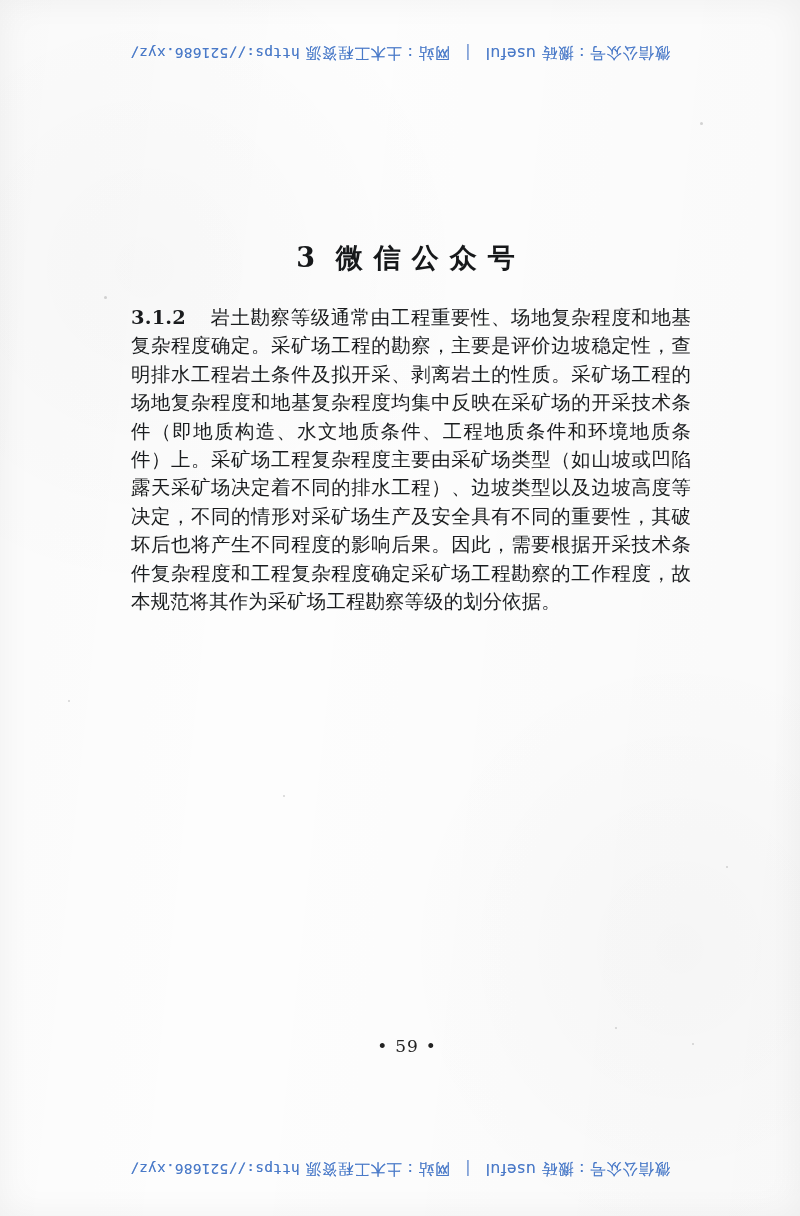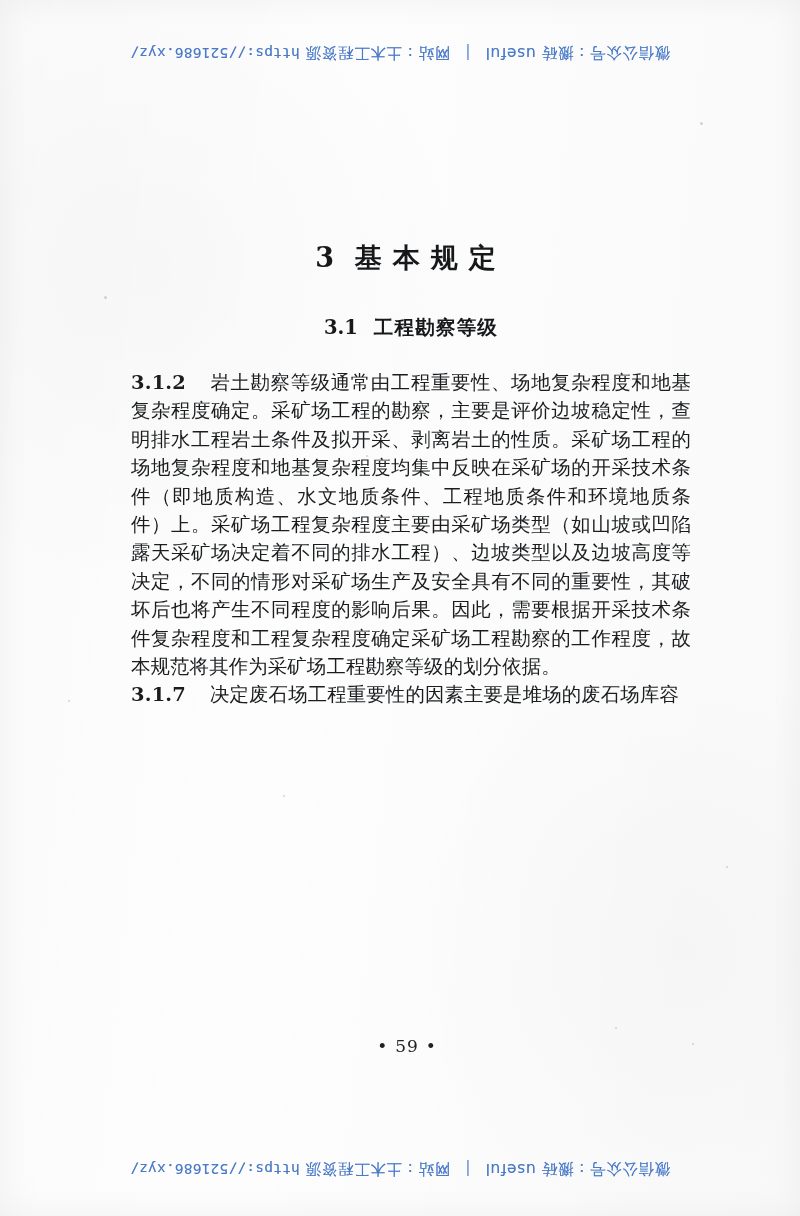--- a/index.html
+++ b/index.html
@@ -173,38 +173,32 @@
   <div class="watermark watermark-top">
     <span class="wm-seg">微信公众号：搬砖 useful</span>
     <span class="wm-sep">|</span>
     <span class="wm-seg">网站：土木工程资源</span>
     <span class="wm-seg wm-url">https://521686.xyz/</span>
   </div>
 
   <div class="content">
 
     <h1 class="chapter-title">
-      <span class="ch-num">3</span><span class="ch-name">基本规定</span>
+      <span class="ch-num">3</span><span class="ch-name">微信公众号</span>
     </h1>
 
-    <h2 class="section-title">
-      <span class="sec-num">3.1</span><span class="sec-name">工程勘察等级</span>
-    </h2>
 
     <div class="clauses">
 
       <p class="clause">
         <span class="clause-num">3.1.2</span><span>岩土勘察等级通常由工程重要性、场地复杂程度和地基复杂程度确定。采矿场工程的勘察，主要是评价边坡稳定性，查明排水工程岩土条件及拟开采、剥离岩土的性质。采矿场工程的场地复杂程度和地基复杂程度均集中反映在采矿场的开采技术条件（即地质构造、水文地质条件、工程地质条件和环境地质条件）上。采矿场工程复杂程度主要由采矿场类型（如山坡或凹陷露天采矿场决定着不同的排水工程）、边坡类型以及边坡高度等决定，不同的情形对采矿场生产及安全具有不同的重要性，其破坏后也将产生不同程度的影响后果。因此，需要根据开采技术条件复杂程度和工程复杂程度确定采矿场工程勘察的工作程度，故本规范将其作为采矿场工程勘察等级的划分依据。</span>
       </p>
 
 
 
-      <p class="clause clause-last">
-        <span class="clause-num">3.1.7</span><span>决定废石场工程重要性的因素主要是堆场的废石场库容</span>
-      </p>
 
     </div>
   </div>
 
   <div class="page-number">
     <span class="dot">•</span><span>59</span><span class="dot">•</span>
   </div>
 
   <div class="watermark watermark-bottom">
     <span class="wm-seg">微信公众号：搬砖 useful</span>

